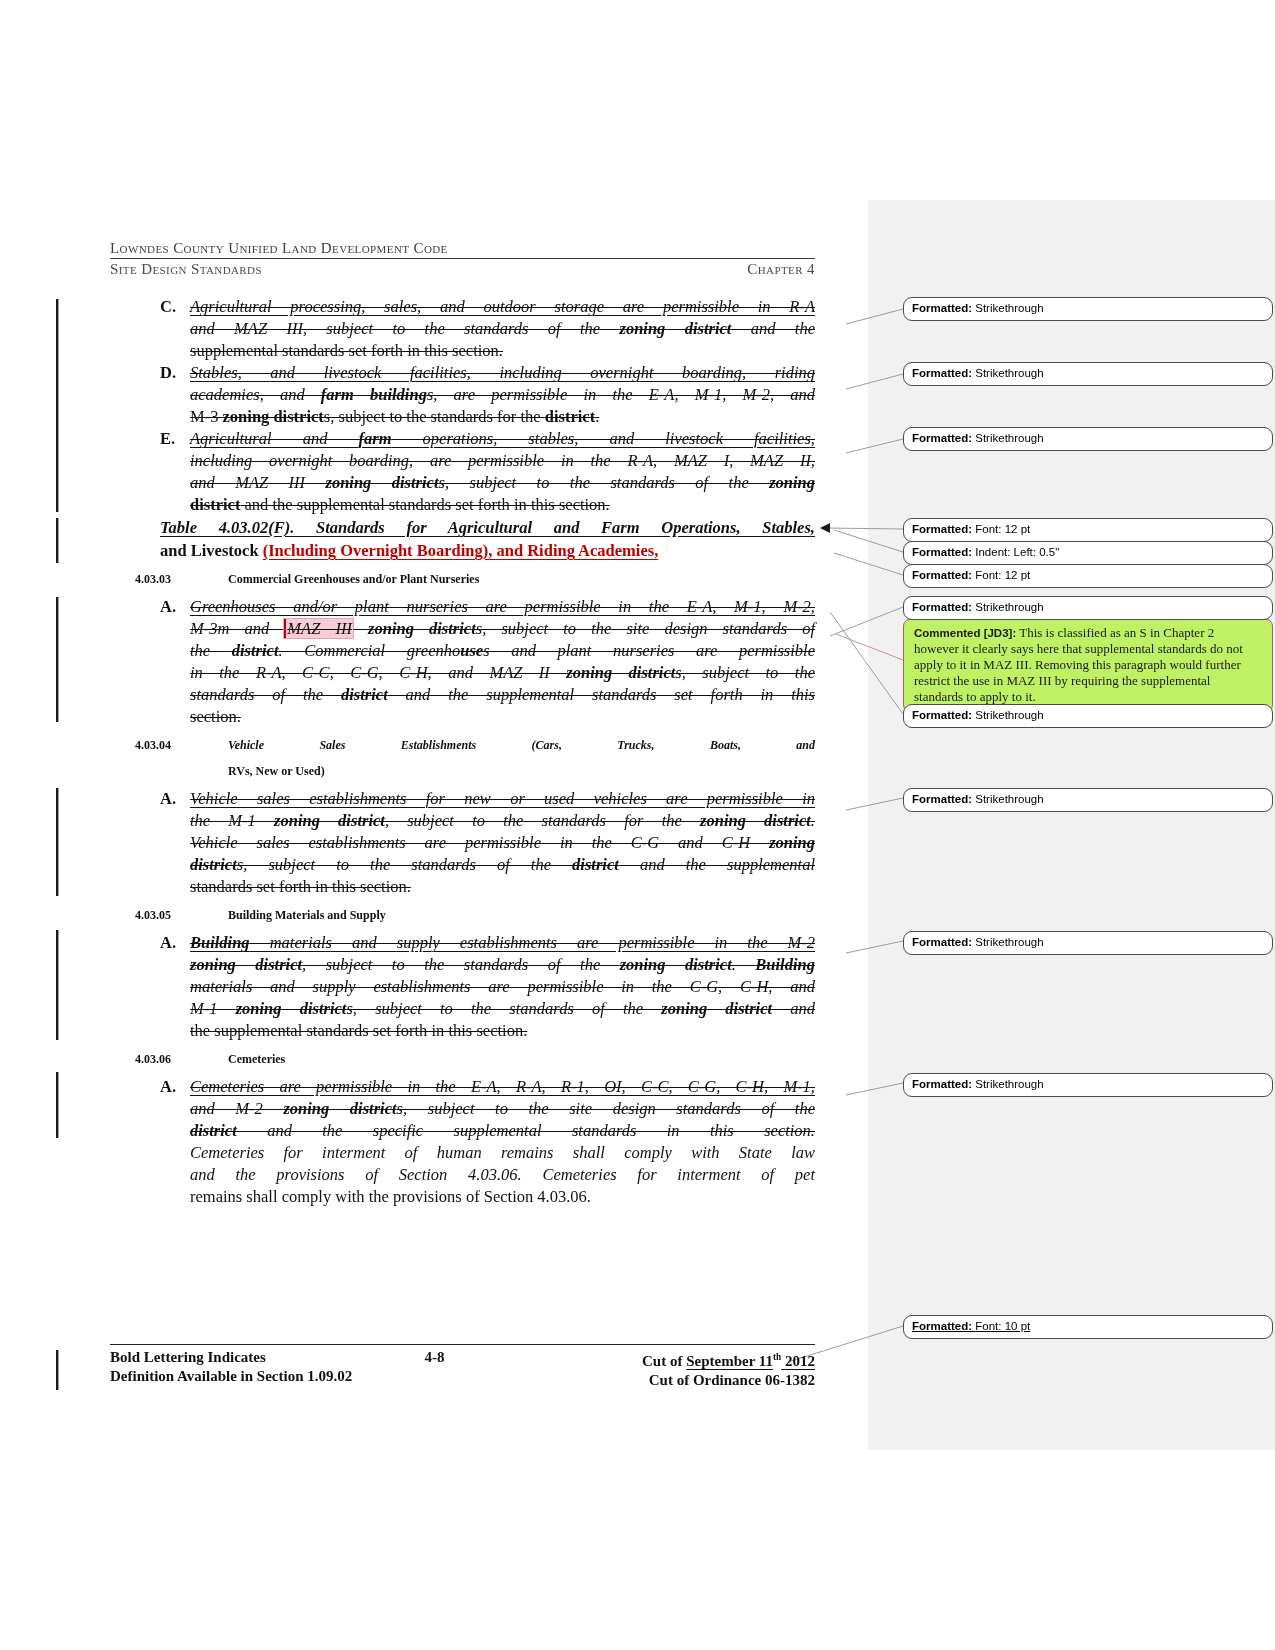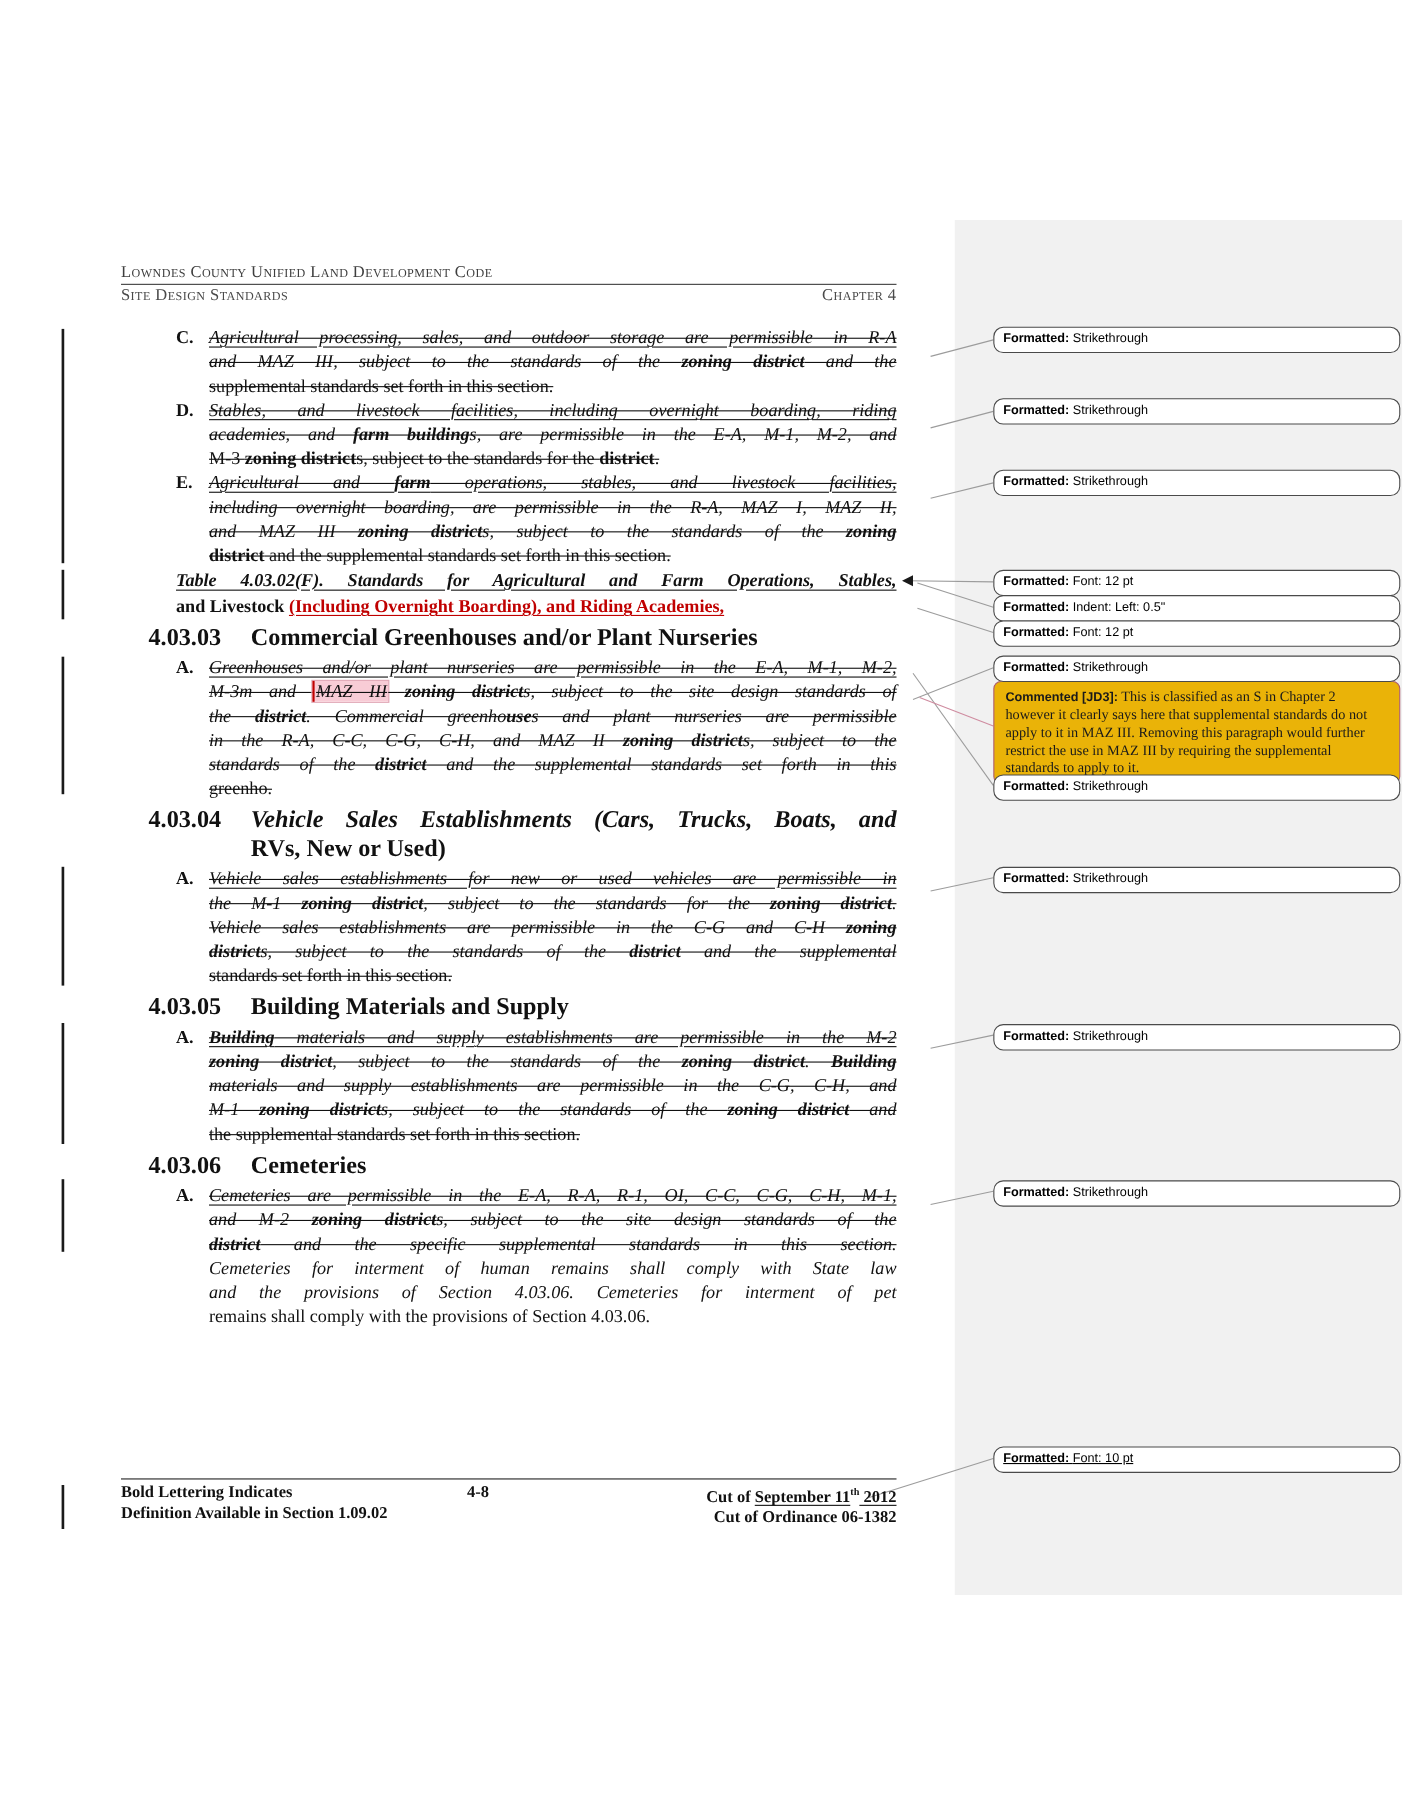--- a/index.html
+++ b/index.html
@@ -7,37 +7,37 @@
         font-family:"Liberation Serif",serif;color:#111;}
   
   .overlay{position:absolute;left:0;top:0;z-index:1;pointer-events:none;}
   
   .panel{position:absolute;left:868px;top:200px;width:407px;height:1250px;background:#f1f1f1;z-index:0;}
   .balloon{position:absolute;left:903px;width:352px;height:17px;background:#fff;border:1px solid #4a4a4a;
            border-radius:9px;padding:2px 8px 3px 8px;z-index:2;
            font-family:"Liberation Sans",sans-serif;font-size:11.5px;line-height:17px;color:#000;
            white-space:nowrap;overflow:hidden;}
   .blabel{font-weight:bold;}
-  .comment{position:absolute;left:903px;width:348px;background:#eab308;border:1px solid #ad5d70;
+  .comment{position:absolute;left:903px;width:348px;background:#bef264;border:1px solid #ad5d70;
            border-radius:7px;padding:5px 10px 6px 10px;z-index:2;
            font-family:"Liberation Serif",serif;font-size:13px;line-height:16px;color:#1a1a1a;}
   .clabel{font-family:"Liberation Sans",sans-serif;font-weight:bold;font-size:11.5px;}
   
   .hdr{position:absolute;left:110px;top:240px;width:705px;z-index:2;
        font-variant:small-caps;letter-spacing:.4px;color:#3e3e3e;font-size:15px;}
   .hdr .rule{border-bottom:1.6px solid #3e3e3e;padding-bottom:1px;}
   .hdr .row2{display:flex;justify-content:space-between;margin-top:2px;color:#4a4a4a;}
   
   .docbody{position:absolute;left:110px;top:296px;width:705px;z-index:2;font-size:16.5px;line-height:22px;}
   .line{min-height:22px;}
   .just{text-align:justify;text-align-last:justify;font-style:italic;}
   .item{position:relative;padding-left:80px;}
   .letter{position:absolute;left:50px;top:0;font-weight:bold;}
   .caption{margin-left:50px;width:655px;font-weight:bold;font-size:16.5px;line-height:23px;}
-  .heading{position:relative;margin:4px 0 4px 0;font-weight:bold;font-size:22px;line-height:26px;}
+  .heading{position:relative;margin:4px 0 4px 0;font-weight:bold;font-size:12px;line-height:26px;}
   .heading .hnum{position:absolute;left:25px;top:0;}
   .heading .htitle{margin-left:118px;}
   .heading .line{min-height:26px;}
   
   .fb{font-weight:bold;}
   .fs{text-decoration-line:line-through;text-decoration-thickness:1.4px;}
   .fu{text-decoration-line:underline;text-underline-offset:3px;}
   .fs.fu{text-decoration-line:underline line-through;}
   .fr{color:#c00000;}
   .fh{background:#f8ccd6;box-shadow:0 0 0 1px #e0a8b6;border-left:2px solid #c00000;padding:0 1px;}
@@ -125,21 +125,21 @@
           <div class="line"><span>Commercial Greenhouses and/or Plant Nurseries</span></div>
         </div>
       </div>
       <div class="item">
         <span class="letter">A.</span>
         <div class="line just"><span class="fs fu">Greenhouses and/or plant nurseries are permissible in the E-A, M-1, M-2,</span></div>
         <div class="line just"><span class="fs">M-3m and </span><span class="fs fh">MAZ III</span><span class="fs"> </span><span class="fs fb">zoning district</span><span class="fs">s, subject to the site design standards of</span></div>
         <div class="line just"><span class="fs">the </span><span class="fs fb">district</span><span class="fs">.  Commercial greenho</span><span class="fs fb">use</span><span class="fs">s and plant nurseries are permissible</span></div>
         <div class="line just"><span class="fs">in the R-A, C-C, C-G, C-H, and MAZ II </span><span class="fs fb">zoning district</span><span class="fs">s, subject to the</span></div>
         <div class="line just"><span class="fs">standards of the </span><span class="fs fb">district</span><span class="fs"> and the supplemental standards set forth in this</span></div>
-        <div class="line"><span class="fs">greenho.</span></div>
+        <div class="line"><span class="fs">section.</span></div>
       </div>
       <div class="heading">
         <span class="hnum">4.03.04</span>
         <div class="htitle">
           <div class="line just"><span>Vehicle Sales Establishments (Cars, Trucks, Boats, and</span></div>
           <div class="line"><span>RVs, New or Used)</span></div>
         </div>
       </div>
       <div class="item">
         <span class="letter">A.</span>

